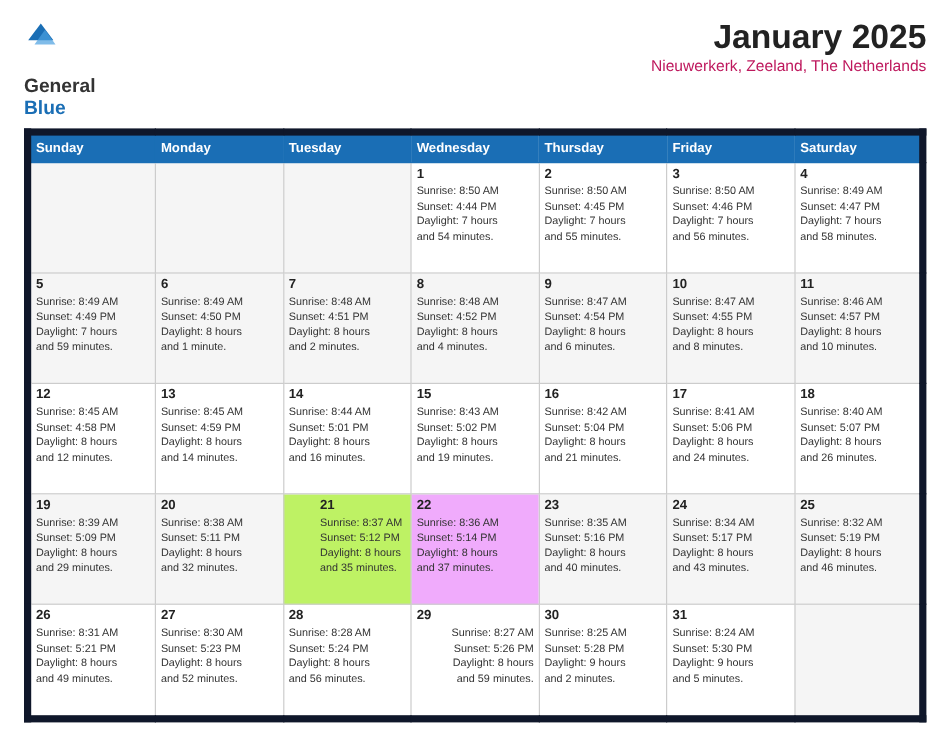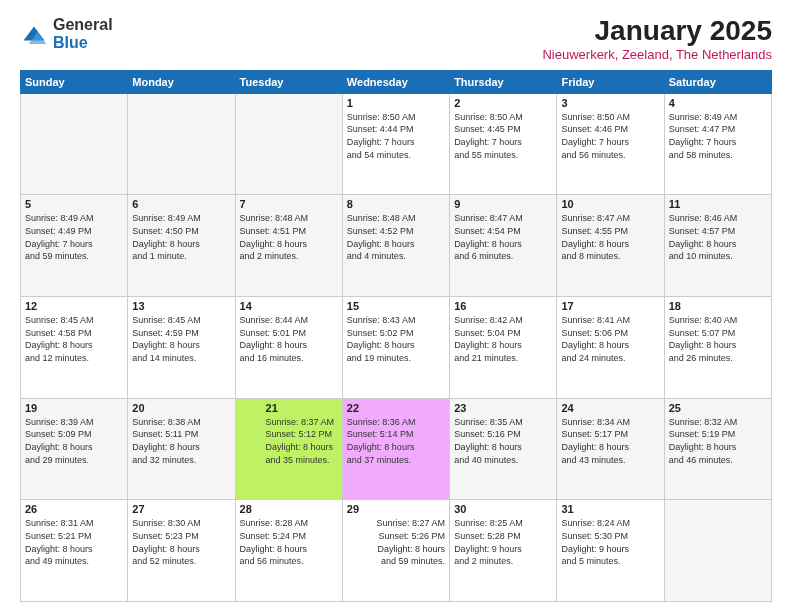--- a/index.html
+++ b/index.html
@@ -18,22 +18,23 @@
       flex-direction: column;
     }
     .header {
       display: flex;
       justify-content: space-between;
       align-items: flex-start;
       margin-bottom: 8px;
     }
     .logo {
       display: flex;
-      align-items: flex-end;
-      gap: 5px;
+      align-items: flex-start;
+      gap: 20px;
+      flex-direction: column;
     }
     .logo-text {
       display: flex;
       flex-direction: column;
       line-height: 1.1;
     }
     .logo-general {
       font-size: 16px;
       font-weight: bold;
       color: #333;
@@ -55,21 +56,21 @@
       font-weight: bold;
       color: #222;
       line-height: 1.1;
     }
     .subtitle {
       font-size: 13px;
       color: #be185d;
     }
     .calendar {
       flex: 1;
-      border: 1px solid #0f172a;
+      border: 6px solid #0f172a;
       border-collapse: collapse;
       width: 100%;
       table-layout: fixed;
     }
     .calendar th {
       background: #1a6eb5;
       color: #fff;
       font-size: 11px;
       font-weight: bold;
       padding: 5px 4px;

